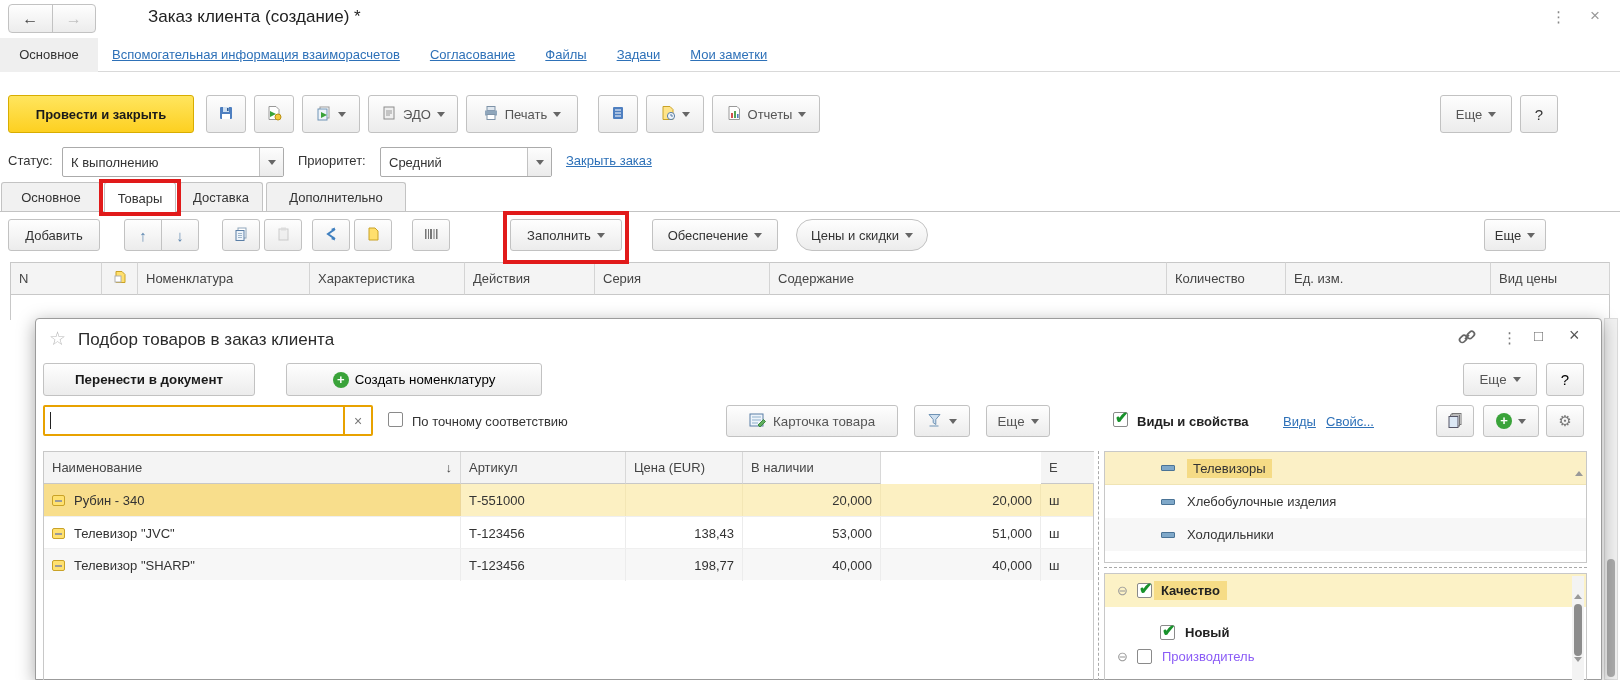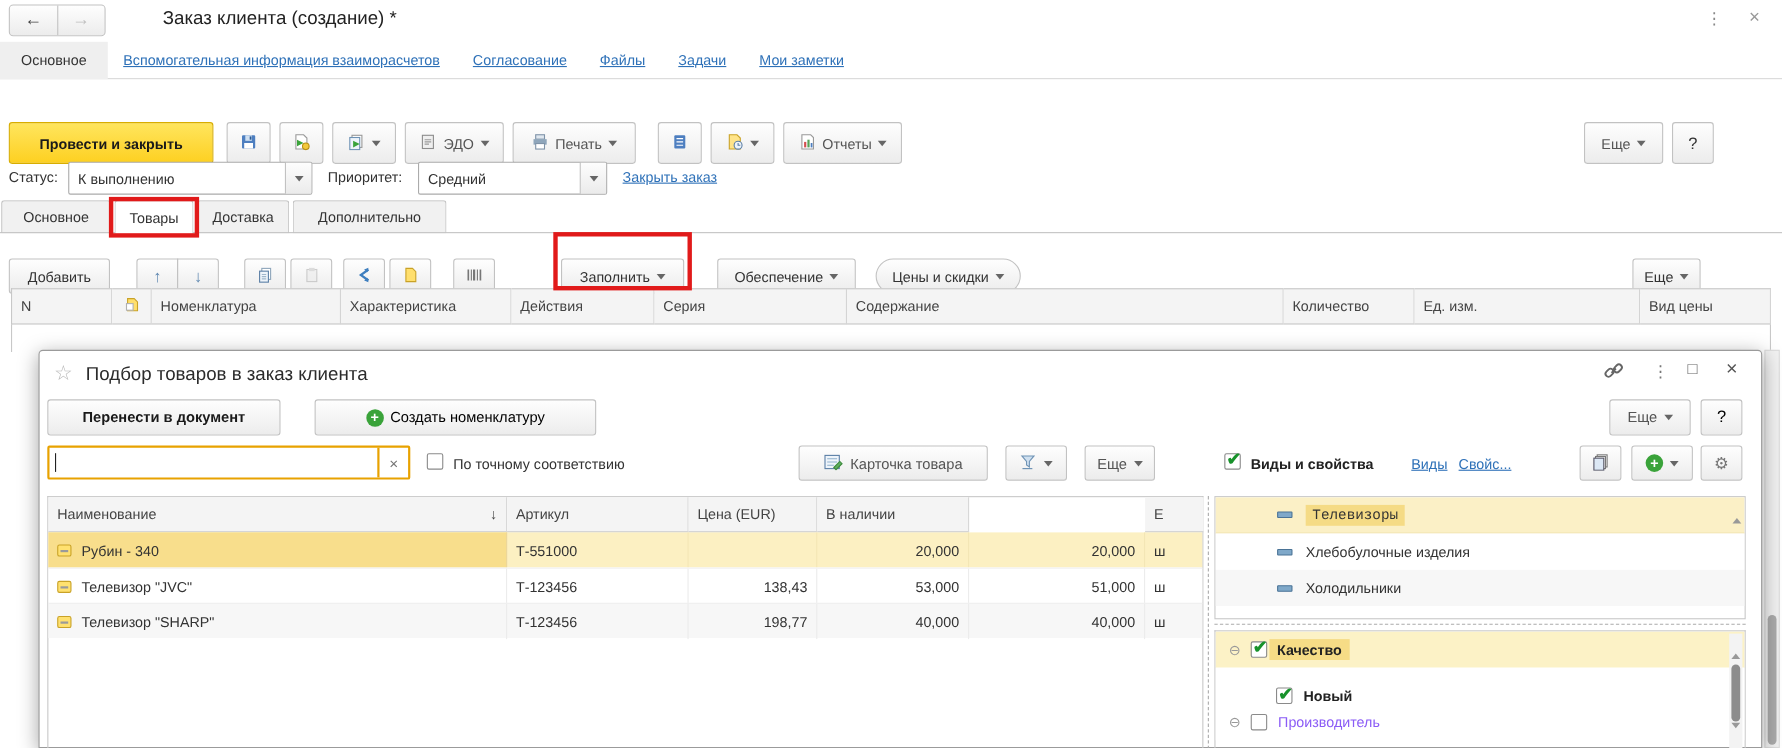--- a/index.html
+++ b/index.html
@@ -4,21 +4,21 @@
 <style>
   * { margin:0; padding:0; box-sizing:border-box; }
   html,body { background:#fff; }
   body { font-family:"Liberation Sans", sans-serif; font-size:13px; color:#333; }
   #screen { position:relative; width:1620px; height:680px; background:#fff; overflow:hidden; }
   .abs { position:absolute; }
 
   
   .btn { position:absolute; display:flex; align-items:center; justify-content:center; gap:6px;
          background:linear-gradient(#fefefe,#ececec); border:1px solid #c2c2c2; border-radius:3px;
-         color:#333; font-size:13px; cursor:pointer;margin-top:16px; }
+         color:#333; font-size:13px; cursor:pointer; }
   .btn-yellow { background:linear-gradient(#ffe55e,#fdd021); border:1px solid #d8ad00; font-weight:bold; color:#1a1a1a; }
   .dda { width:0; height:0; border-left:4px solid transparent; border-right:4px solid transparent; border-top:5px solid #666; }
   .link { position:absolute; color:#2e71b8; text-decoration:underline; cursor:pointer; white-space:nowrap; }
 
   
   .combo { position:absolute; height:30px; background:#fff; border:1px solid #ababab; border-radius:2px; display:flex; align-items:center; }
   .combo .val { flex:1; padding:0 8px; }
   .combo .seg { width:24px; height:100%; border-left:1px solid #c2c2c2; background:linear-gradient(#fdfdfd,#ebebeb); display:flex; align-items:center; justify-content:center; }
 
   
@@ -384,21 +384,21 @@
       <div class="mtd num" style="left:582px;top:0;width:117px;">198,77</div>
       <div class="mtd num" style="left:699px;top:0;width:138px;">40,000</div>
       <div class="mtd num" style="left:837px;top:0;width:160px;">40,000</div>
       <div class="mtd" style="left:997px;top:0;width:52px;border-right:none;">ш</div>
     </div>
 
     <div class="dashv" style="left:1062px;top:132px;height:230px;"></div>
     <div class="dashh" style="left:1068px;top:248px;width:483px;"></div>
 
     <div class="abs" style="left:1068px;top:132px;width:483px;height:112px;border:1px solid #c8c8c8;overflow:hidden;">
-      <div style="height:33px;background:#fbf0c6;display:flex;align-items:center;padding-left:56px;border-bottom:1px solid #f0e4b4;cursor:pointer;font-family:Liberation Mono, monospace;">
+      <div style="height:33px;background:#fbf0c6;display:flex;align-items:center;padding-left:56px;border-bottom:1px solid #f0e4b4;cursor:pointer;">
         <span class="dashicon"></span>
         <span style="background:#f5db85;padding:2px 6px;">Телевизоры</span>
       </div>
       <div style="height:33px;background:#fff;display:flex;align-items:center;padding-left:56px;cursor:pointer;">
         <span class="dashicon"></span>
         <span>Хлебобулочные изделия</span>
       </div>
       <div style="height:33px;background:#f7f7f7;display:flex;align-items:center;padding-left:56px;cursor:pointer;">
         <span class="dashicon"></span>
         <span>Холодильники</span>

